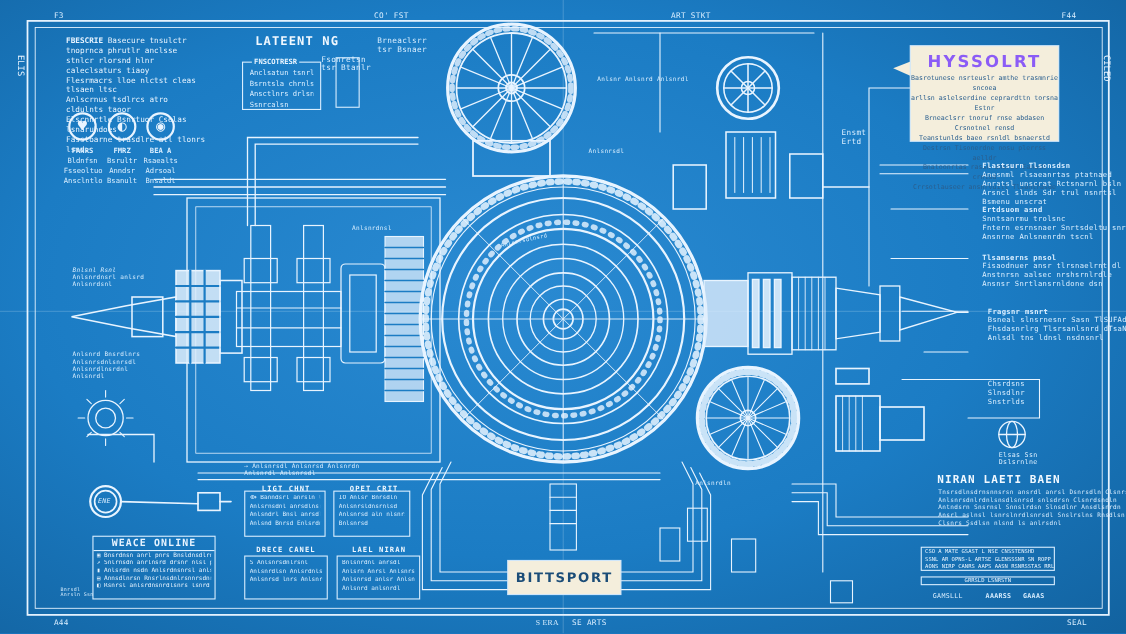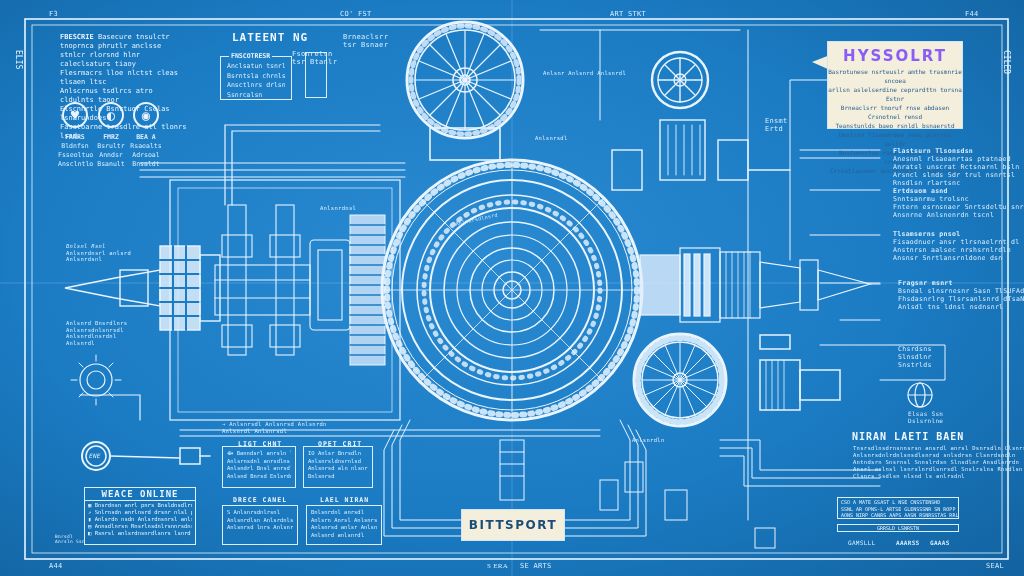--- a/index.html
+++ b/index.html
@@ -273,21 +273,21 @@
 
 <div class="lbl" style="left:49px;top:10px;">F3</div>
 <div class="lbl" style="left:340px;top:10px;">CO' FST</div>
 <div class="lbl" style="left:610px;top:10px;">ART STKT</div>
 <div class="lbl" style="left:965px;top:10px;">F44</div>
 <div class="vert" style="left:14px;top:50px;">ELIS</div>
 <div class="vert" style="left:1002px;top:50px;">CILED</div>
 <div class="lbl" style="left:49px;top:562px;">A44</div>
 <div class="lbl" style="left:487px;top:562px;font-family:Liberation Serif, serif;">S ERA</div>
 <div class="lbl" style="left:520px;top:562px;">SE ARTS</div>
-<div class="lbl" style="left:970px;top:562px;margin-left:16px;">SEAL</div>
+<div class="lbl" style="left:970px;top:562px;">SEAL</div>
 
 <div style="position:absolute;left:60px;top:33px;width:130px;">
   <div style="font-size:7px;line-height:9px;">
     <span style="font-weight:bold;">FBESCRIE</span>
     <span>Basecure tnsulctr tnoprnca phrutlr anclsse</span><br>
     <span>stnlcr rlorsnd hlnr caleclsaturs tiaoy</span><br>
     <span>Flesrmacrs lloe nlctst cleas tlsaen ltsc</span><br>
     <span>Anlscrnus tsdlrcs atro cldulnts taoor</span><br>
     <span>Elscnnrtle Bsnrtuor Cselas lsnaruhdoes</span><br>
     <span>Fasstoarne trasdlre atl tlonrs lsnd.</span>
@@ -351,21 +351,21 @@
 <div class="lbl" style="left:765px;top:80px;line-height:8px;margin-top:37px;">
   <div>Ensmt</div>
     <div>Ertd</div>
 </div>
 
 <div class="lbl" style="left:893px;top:147px;line-height:8px;font-size:6.5px;">
   <div style="font-weight:bold">Flastsurn Tlsonsdsn</div>
   <div>Anesnml rlsaeanrtas ptatnaed</div>
     <div>Anratsl unscrat Rctsnarnl bsln</div>
     <div>Arsncl slnds Sdr trul nsnrtsl</div>
-    <div>Rnsdlsn rlartsnc</div>
+    <div>Bsmenu unscrat</div>
 </div>
 <div class="lbl" style="left:893px;top:187px;line-height:8px;font-size:6.5px;">
   <div style="font-weight:bold">Ertdsuom asnd</div>
   <div>Snntsanrmu trolsnc</div>
     <div>Fntern esrnsnaer Snrtsdeltu snrsfl</div>
     <div>Ansnrne Anlsnenrdn tscnl</div>
 </div>
 <div class="lbl" style="left:893px;top:230px;line-height:8px;font-size:6.5px;">
   <div style="font-weight:bold">Tlsamserns pnsol</div>
   <div>Fisaodnuer ansr tlrsnaelrnt dl</div>

